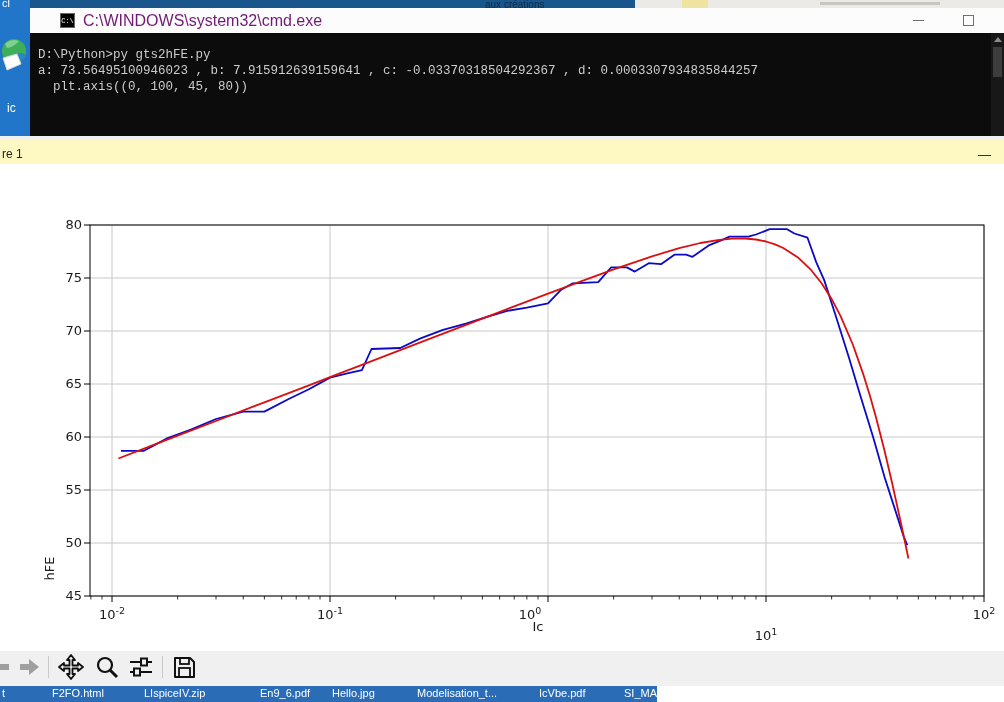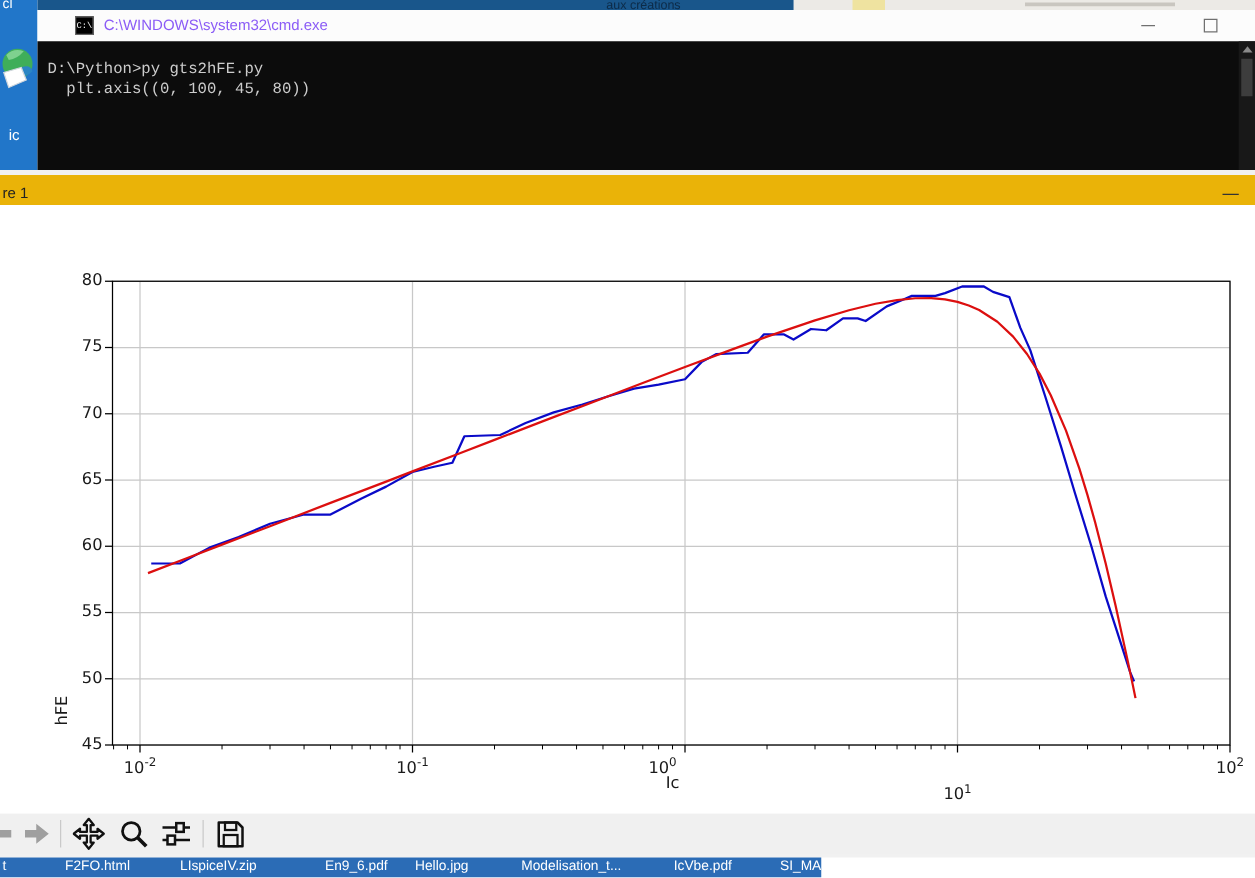--- a/index.html
+++ b/index.html
@@ -15,35 +15,35 @@
   .top-strip-text{left:455px;top:-1px;font-size:10px;color:rgba(10,35,60,0.85);white-space:nowrap;}
   .top-strip-right{left:635px;top:0;width:369px;height:8px;background:#eceae6;overflow:hidden;z-index:1;}
   .mini-folder{left:47px;top:0;width:26px;height:8px;background:#efe3a0;}
   .mini-frag{left:185px;top:2px;width:120px;height:3px;background:#c9c6c0;}
 
   
   .cmd-window{left:30px;top:8px;width:974px;height:128px;z-index:3;}
   .cmd-titlebar{left:0;top:0;width:974px;height:25px;background:#fcfcfc;}
   .cmd-icon{left:30px;top:5px;width:15px;height:15px;background:#000;color:#fff;font-size:7px;
             line-height:15px;text-align:center;font-family:"Liberation Mono",monospace;border:1px solid #666;box-sizing:border-box;}
-  .cmd-title{left:53px;top:0;height:25px;line-height:25px;font-size:12px;color:#8b5cf6;}
+  .cmd-title{left:53px;top:0;height:25px;line-height:25px;font-size:16px;color:#701a75;}
   .winbtn{top:0;width:34px;height:25px;}
   .dash{left:11px;top:12px;width:11px;height:1px;background:#707070;}
   .boxg{left:11px;top:7px;width:9px;height:9px;border:1px solid #707070;}
   .console{left:0;top:25px;width:974px;height:103px;background:#0c0c0c;overflow:hidden;}
   .console-inner{position:absolute;left:8px;top:14px;color:#cccccc;font-family:"Liberation Mono",monospace;
                  font-size:12.5px;line-height:16px;white-space:pre;}
   .scrollbar{right:0;top:0;width:13px;height:103px;background:#181818;}
   .sb-arrow{left:3px;top:4px;width:0;height:0;border-left:4px solid transparent;border-right:4px solid transparent;
             border-bottom:5px solid #8a8a8a;}
   .sb-thumb{left:2px;top:14px;width:9px;height:30px;background:#3d3d3d;}
 
   
   .fig-window{left:0;top:136px;width:1004px;height:550px;background:#f1f1f1;z-index:2;}
-  .fig-titlebar{left:0;top:4px;width:1004px;height:28px;background:#eab308;}
+  .fig-titlebar{left:0;top:4px;width:1004px;height:28px;background:#fef9c3;}
   .fig-title{left:2px;top:0;height:28px;line-height:28px;font-size:12px;color:#222;}
   .fig-min{left:974px;top:0;width:30px;height:28px;}
   .fig-min .dash{left:4px;top:15px;width:13px;background:#333;}
   .fig-canvas{left:0;top:28px;width:1004px;height:487px;background:#ffffff;}
   .plot-svg{position:absolute;left:0;top:0;}
   .tick-label-y{position:absolute;width:30px;text-align:right;font-family:"DejaVu Sans",sans-serif;
                 font-size:13px;color:#1a1a1a;}
   .tick-label-x{position:absolute;width:46px;text-align:center;font-family:"DejaVu Sans",sans-serif;
                 font-size:13px;color:#1a1a1a;}
   .tick-label-x sup{font-size:9.5px;}
@@ -101,21 +101,21 @@
       <div class="abs cmd-title">C:\WINDOWS\system32\cmd.exe</div>
       <div class="abs winbtn" style="left:872px;">
           <div class="abs dash"></div>
         </div>
       <div class="abs winbtn" style="left:922px;">
           <div class="abs boxg"></div>
         </div>
       <div class="abs winbtn" style="left:967px;"></div>
     </div>
     <div class="abs console">
-      <div class="console-inner" id="console-lines"><div>D:\Python&gt;py gts2hFE.py</div><div>  plt.axis((0, 100, 45, 80))</div></div>
+      <div class="console-inner" id="console-lines"><div>D:\Python&gt;py gts2hFE.py</div><div>a: 73.56495100946023 , b: 7.915912639159641 , c: -0.03370318504292367 , d: 0.0003307934835844257</div><div>  plt.axis((0, 100, 45, 80))</div></div>
       <div class="abs scrollbar">
         <div class="abs sb-arrow"></div>
         <div class="abs sb-thumb"></div>
       </div>
     </div>
   </div>
 
   <div class="abs fig-window">
     <div class="abs fig-titlebar">
       <div class="abs fig-title">re 1</div>

